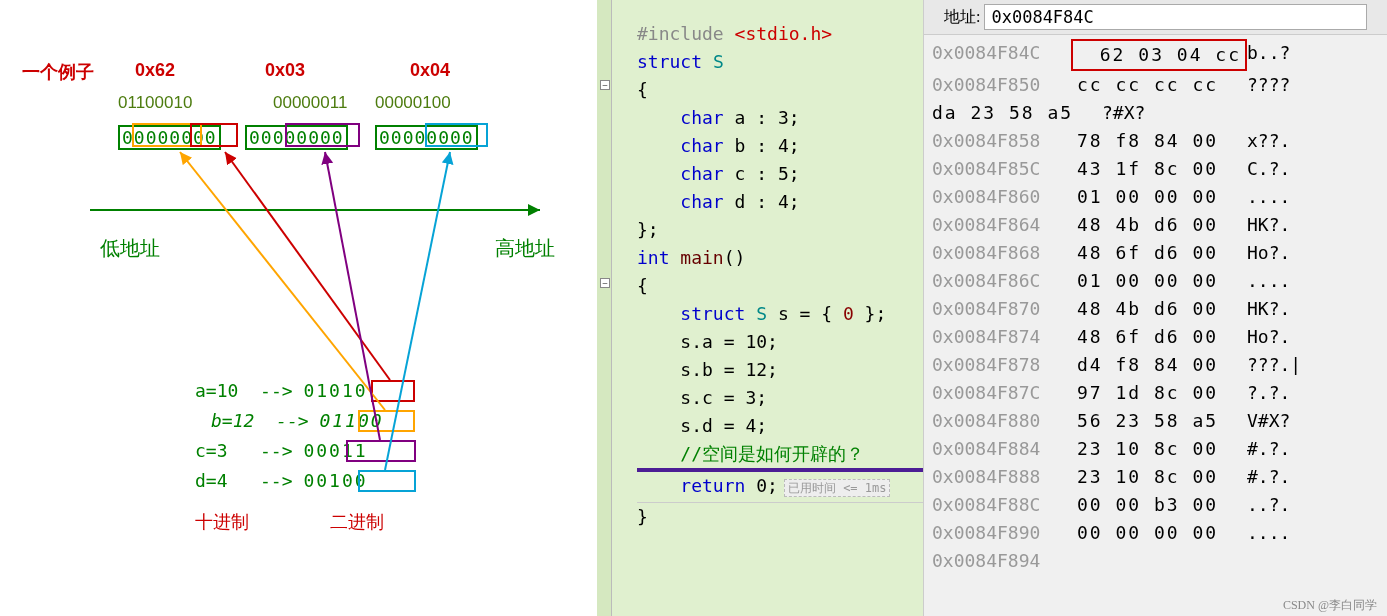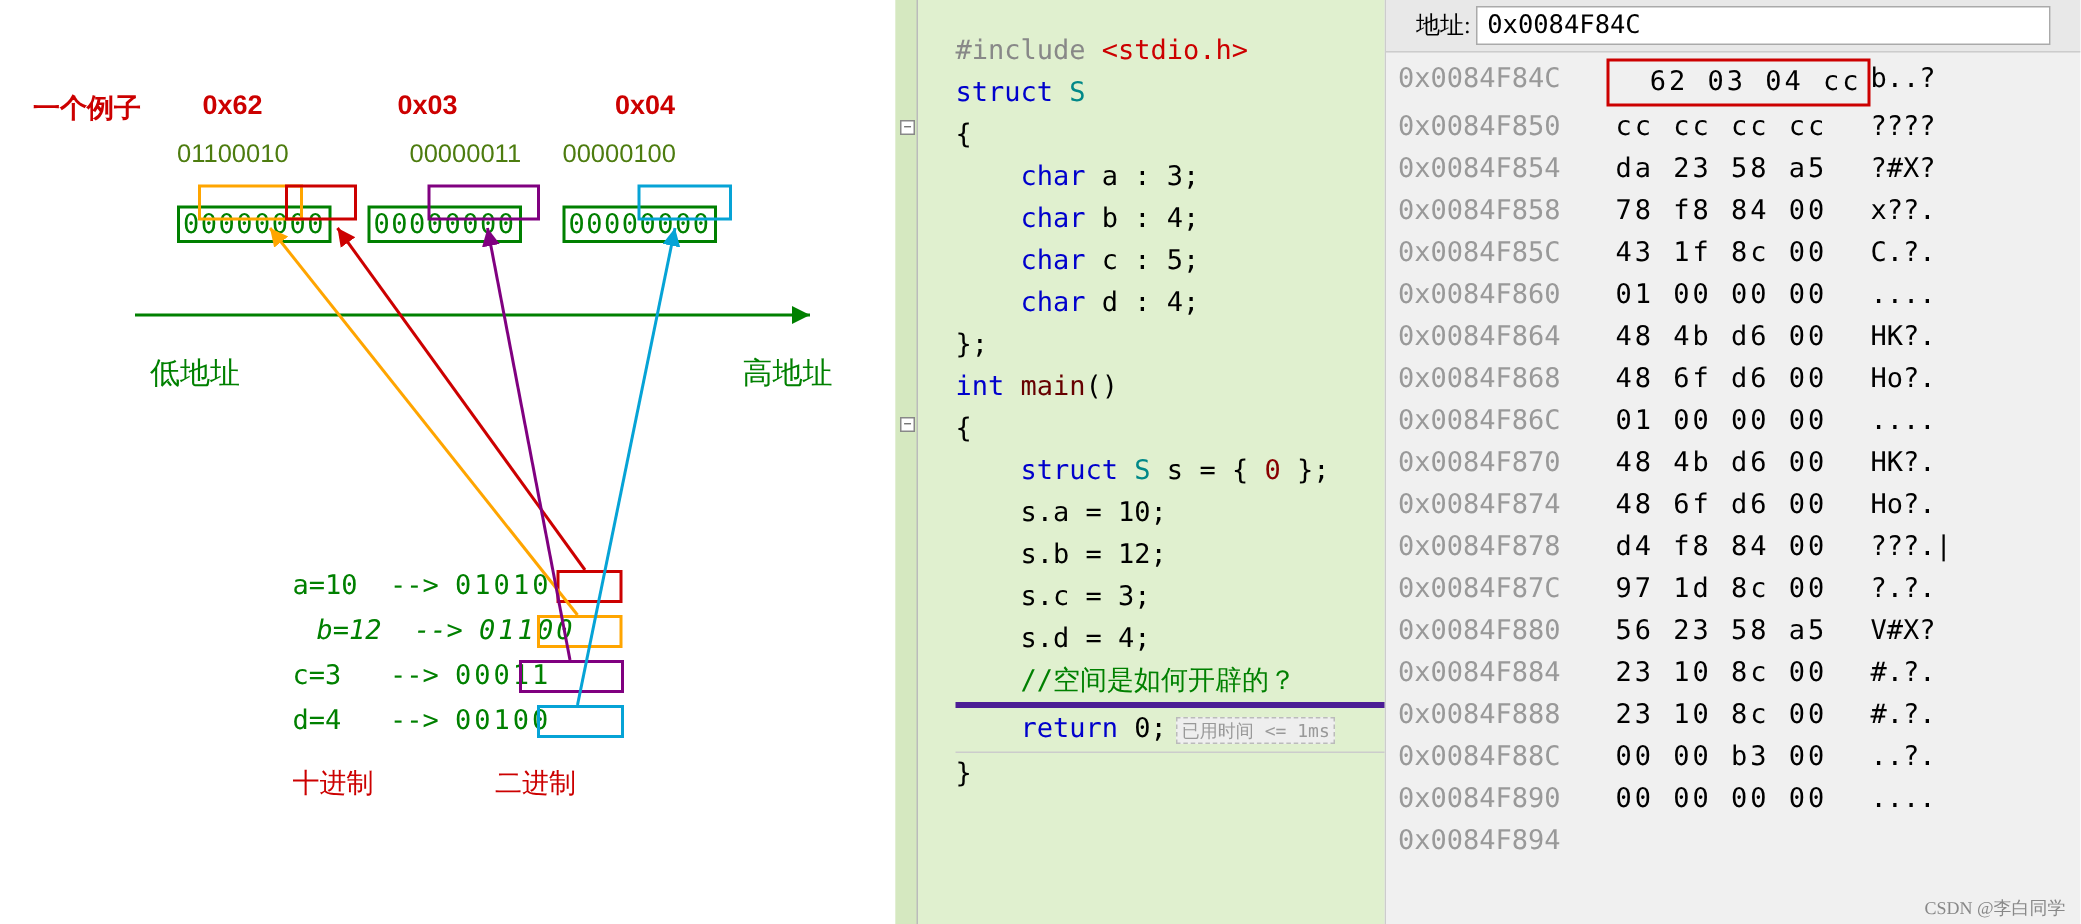--- a/index.html
+++ b/index.html
@@ -3,21 +3,21 @@
 <meta charset="utf-8">
 <style>
   *{box-sizing:border-box;}
   body{margin:0;padding:0;font-family:"Microsoft YaHei",Arial,sans-serif;background:#fff;width:1387px;height:616px;overflow:hidden;position:relative;}
   .page{display:flex;width:1387px;height:616px;}
   
   
   .diag{position:relative;width:597px;height:616px;background:#fff;}
   .hexlbl{position:absolute;color:#c00;font-size:18px;font-weight:bold;}
   .binlbl{position:absolute;color:#4d7c0f;font-size:17px;font-family:Liberation Sans, sans-serif;}
-  .byte{position:absolute;font-family:monospace;font-size:18px;color:#008000;border:2px solid #008000;padding:0 2px;letter-spacing:1px;margin-top:12px;}
+  .byte{position:absolute;font-family:monospace;font-size:18px;color:#008000;border:2px solid #008000;padding:0 2px;letter-spacing:1px;}
   .addrlbl{position:absolute;color:#008000;font-size:20px;}
   .asg{position:absolute;color:#008000;font-size:18px;font-family:monospace;}
   .deccap{position:absolute;color:#c00;font-size:18px;}
   
   
   .code{width:326px;height:616px;background:#e0f0cf;position:relative;font-family:Consolas,monospace;font-size:18px;line-height:28px;padding-top:20px;}
   .gutter{position:absolute;left:0;top:0;width:15px;height:100%;background:#d5e8c0;border-right:1px solid #bbb;}
   .code-inner{margin-left:40px;}
   .cl{white-space:pre;}
   .cmt{color:#008000;}
@@ -139,21 +139,20 @@
           <span class="maddr">0x0084F84C</span>
           <span class="mhex">62 03 04 cc</span>
           <span class="mtxt">b..?</span>
         </div>
         <div class="mrow">
           <span class="maddr">0x0084F850</span>
           <span class="mhex">cc cc cc cc</span>
           <span class="mtxt">????</span>
         </div>
         <div class="mrow">
-          <span class="maddr">0x0084F854</span>
           <span class="mhex">da 23 58 a5</span>
           <span class="mtxt">?#X?</span>
         </div>
         <div class="mrow">
           <span class="maddr">0x0084F858</span>
           <span class="mhex">78 f8 84 00</span>
           <span class="mtxt">x??.</span>
         </div>
         <div class="mrow">
           <span class="maddr">0x0084F85C</span>

